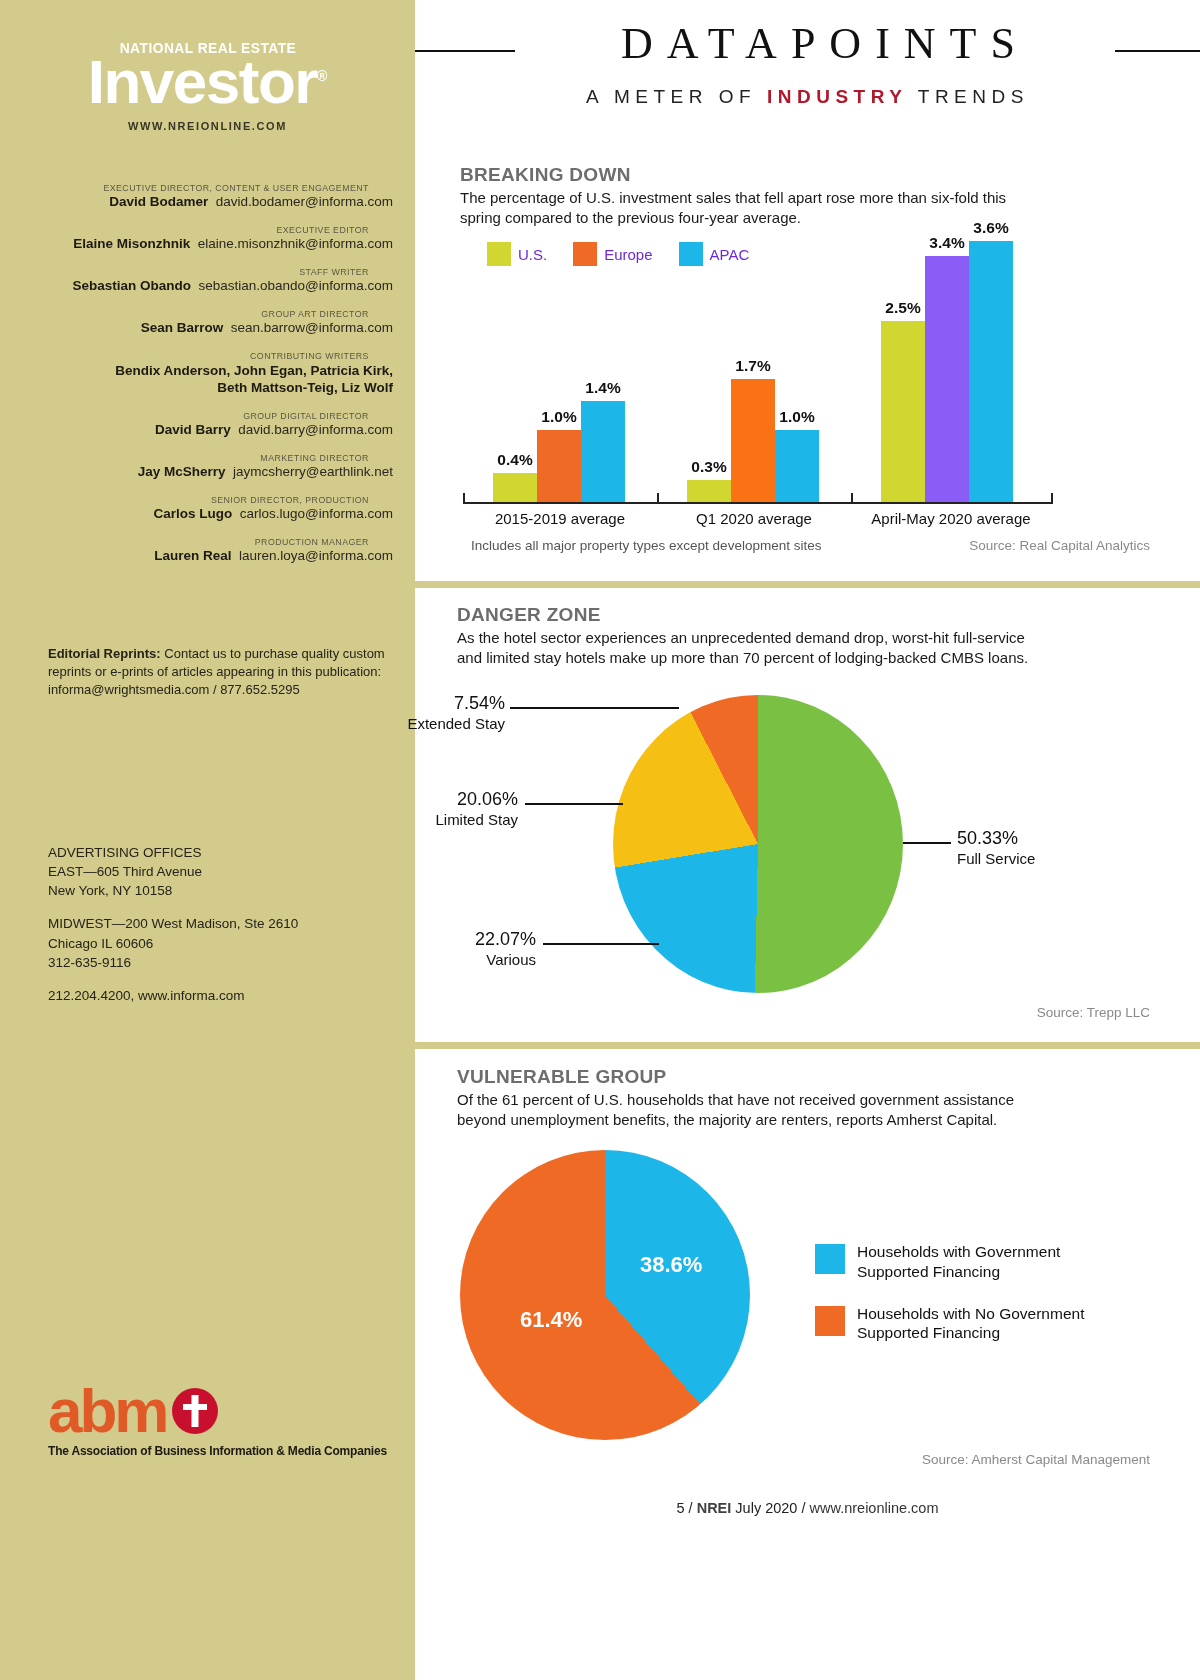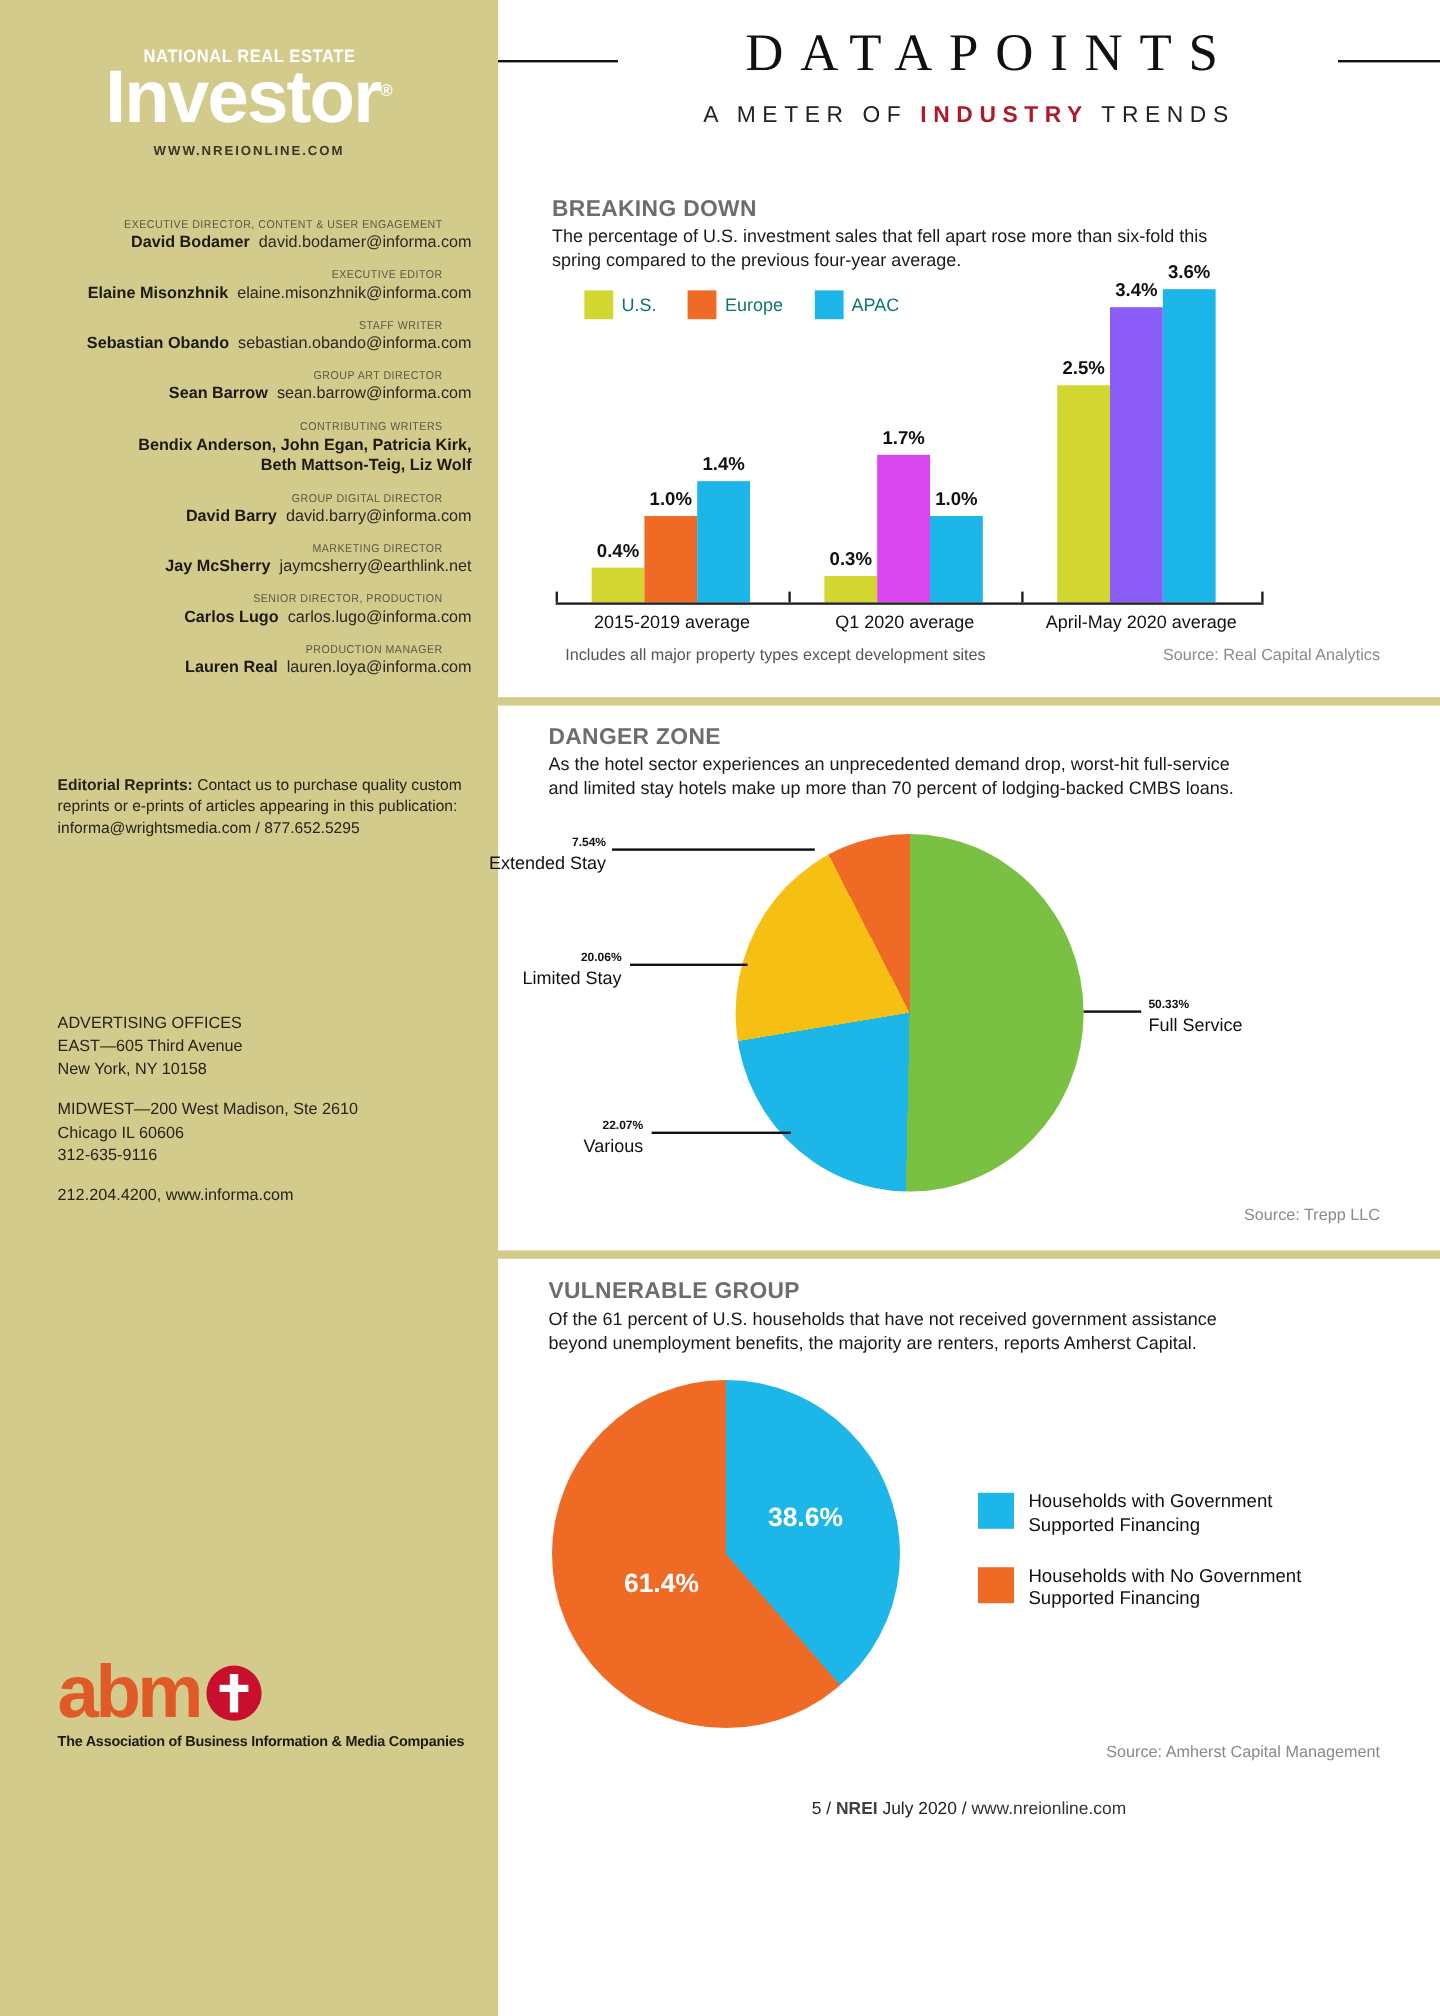--- a/index.html
+++ b/index.html
@@ -100,39 +100,39 @@
   }
   .sec-desc { font-size:15px; line-height:1.3; color:#1a1a1a; }
 
   .src { position:absolute; font-size:13.5px; color:#8a8a8a; }
   .note { position:absolute; font-size:13.5px; color:#555; }
 
   
   .legend { position:absolute; display:flex; align-items:center; gap:9px; }
   .legend-item { display:flex; align-items:center; gap:7px; margin-right:17px; }
   .legend-sw { width:24px; height:24px; display:block; }
-  .legend-lb { font-size:15px; color:#0f766e; }
+  .legend-lb { font-size:15px; color:#6d28d9; }
 
   
   .bars { position:absolute; }
   .bar-group { position:absolute; bottom:0; display:flex; align-items:flex-end; }
   .bar { position:relative; width:44px; }
   .bar-val {
     position:absolute; left:50%; transform:translateX(-50%); bottom:100%;
     margin-bottom:4px; font-size:15.5px; font-weight:700; color:#111; white-space:nowrap;
   }
   .axis { position:absolute; height:2px; background:#222; }
   .tick { position:absolute; width:2px; height:9px; background:#222; }
   .cat-lb { position:absolute; font-size:15px; color:#111; text-align:center; }
 
   
   .pie { position:absolute; border-radius:50%; }
   .lead { position:absolute; height:1.5px; background:#111; }
   .plab { position:absolute; font-size:15px; color:#111; line-height:1.25; }
-  .plab b { font-weight:700; font-size:10px;text-align:right; }
+  .plab b { font-weight:400; font-size:18px;text-align:right; }
   .plab-r { text-align:left; }
   .plab-l { text-align:right; }
 
   .pie-inlabel {
     position:absolute; color:#fff; font-weight:700; font-size:22px;
   }
   .pie-legend { position:absolute; }
   .pl-row { display:flex; align-items:flex-start; gap:12px; margin-bottom:22px; }
   .pl-sw { width:30px; height:30px; flex:0 0 30px; margin-top:2px; }
   .pl-tx { font-size:15.5px; line-height:1.28; color:#111; }
@@ -264,21 +264,21 @@
           </div>
           <div class="bar" style="height:101px;background:#1cb6e8;">
             <span class="bar-val">1.4%</span>
           </div>
         </div>
 
         <div class="bar-group" style="left:272px; bottom:0;">
           <div class="bar" style="height:22px;background:#d2d630;">
             <span class="bar-val">0.3%</span>
           </div>
-          <div class="bar" style="height:123px;background:#d946ef;">
+          <div class="bar" style="height:123px;background:#f97316;">
             <span class="bar-val">1.7%</span>
           </div>
           <div class="bar" style="height:72px;background:#1cb6e8;">
             <span class="bar-val">1.0%</span>
           </div>
         </div>
 
         <div class="bar-group" style="left:466px; bottom:0;">
           <div class="bar" style="height:181px;background:#d2d630;">
             <span class="bar-val">2.5%</span>

